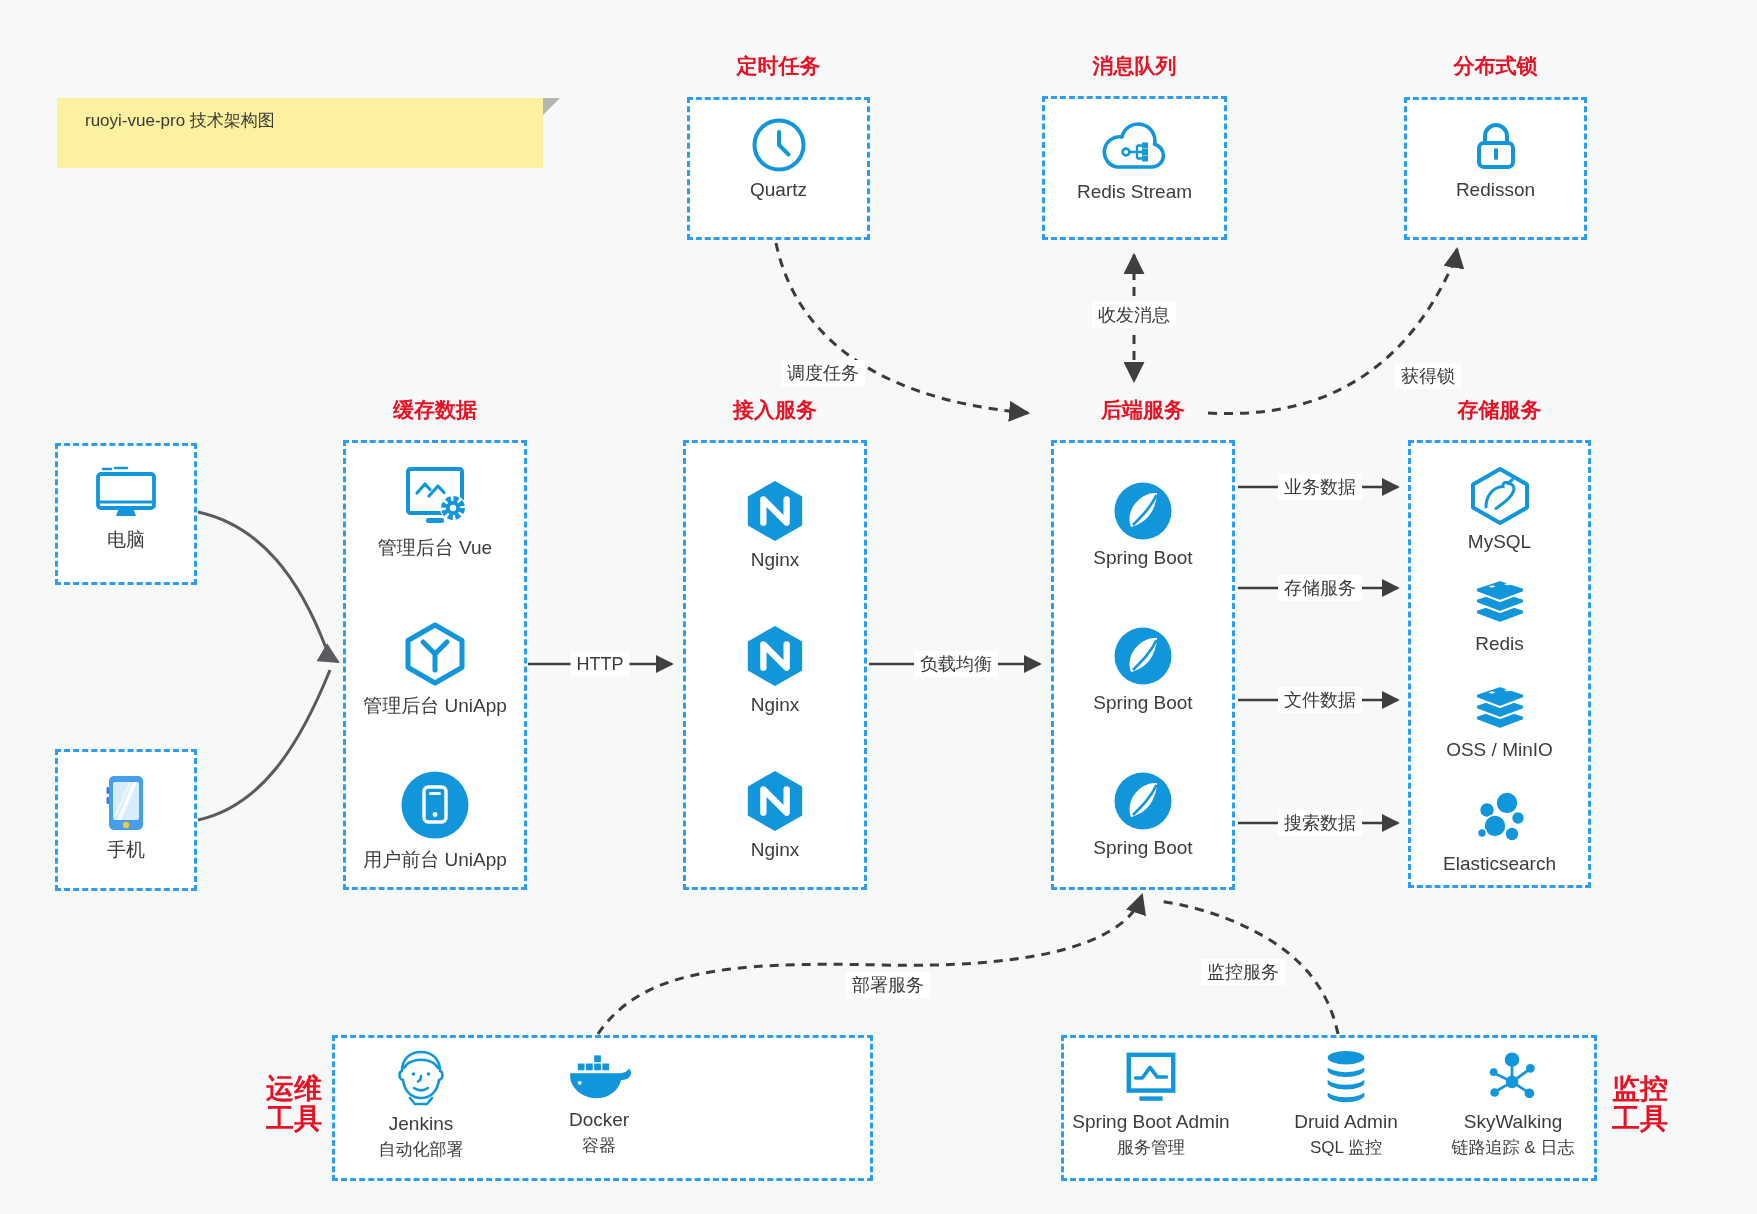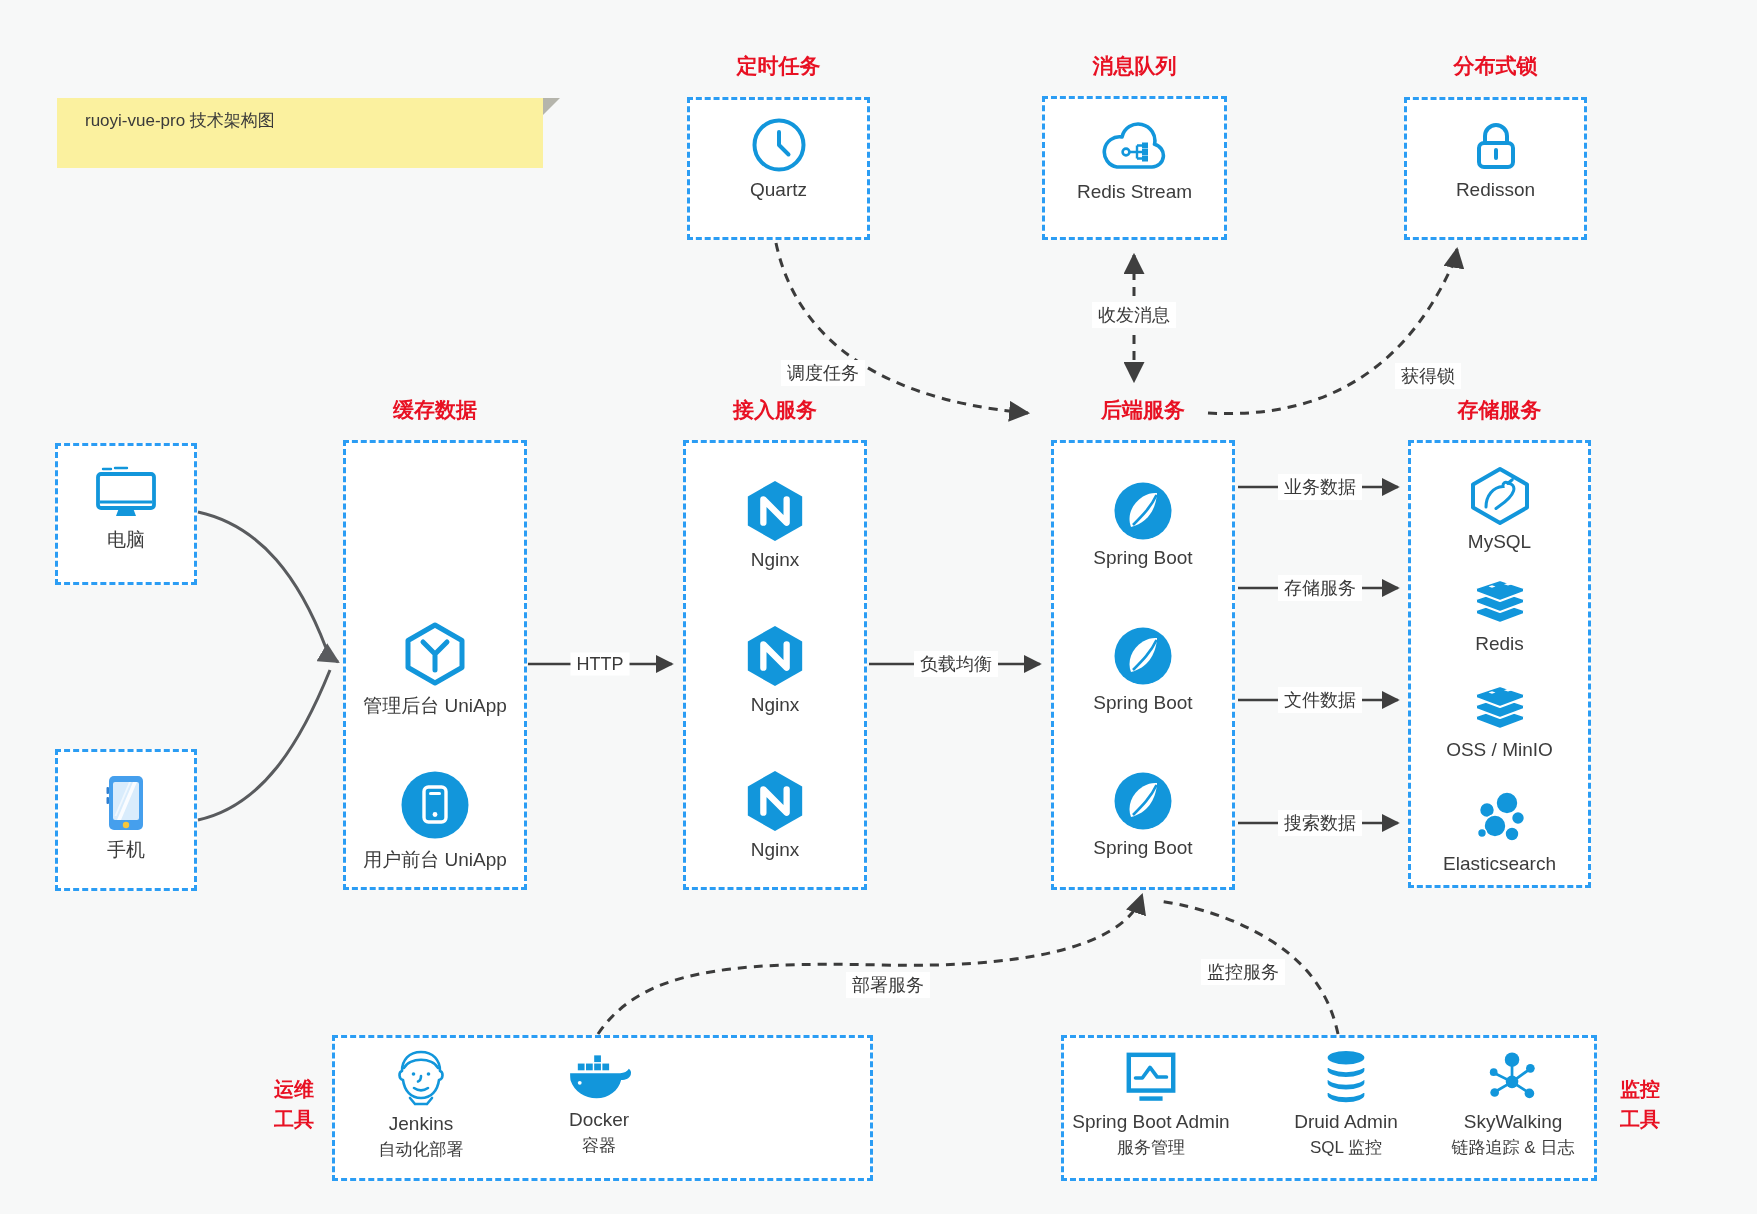--- a/index.html
+++ b/index.html
@@ -5,21 +5,21 @@
   html,body{margin:0;padding:0;background:#f7f8f8;font-family:"Liberation Sans","DejaVu Sans",sans-serif;}
   #canvas{position:relative;width:1757px;height:1214px;background:#f7f8f8;overflow:hidden;}
   .note{position:absolute;left:57px;top:98px;width:430px;height:50px;background:#fbf19f;padding:10px 28px;font-size:17px;line-height:26px;color:#3a3a3a;}
   .note .fold{position:absolute;left:100%;top:0;width:17px;height:17px;background:#b5b5ac;clip-path:polygon(0 0,100% 0,0 100%);}
   .dbox{position:absolute;background:#ffffff;border:3px dashed #2b9df4;box-sizing:border-box;}
   .gtitle{position:absolute;text-align:center;font-size:21px;font-weight:bold;color:#e81123;white-space:nowrap;}
   .node{position:absolute;text-align:center;z-index:2;}
   .node svg{display:block;margin:0 auto;}
   .lbl{margin-top:5px;font-size:19px;color:#3c3c3c;white-space:nowrap;}
   .desc{margin-top:3px;font-size:17px;color:#3c3c3c;white-space:nowrap;}
-  .side-label{position:absolute;width:64px;text-align:center;font-size:20px;font-weight:bold;color:#e81123;line-height:30px;}
+  .side-label{position:absolute;width:64px;text-align:center;font-size:28px;font-weight:bold;color:#e81123;line-height:30px;}
   .edge-label{position:absolute;transform:translate(-50%,-50%);background:#ffffff;padding:1px 6px;font-size:18px;color:#3a3a3a;white-space:nowrap;z-index:3;}
   #wires{position:absolute;left:0;top:0;z-index:1;pointer-events:none;}
 </style>
 </head>
 <body>
 
 <div id="canvas">
 
   <div class="note">
     <div>ruoyi-vue-pro 技术架构图</div>
@@ -97,20 +97,32 @@
       <rect x="3.5" y="13" width="2.5" height="7" rx="1" fill="#2e7fd1"></rect>
       <rect x="3.5" y="23" width="2.5" height="7" rx="1" fill="#2e7fd1"></rect>
       <rect x="10" y="8" width="26" height="38" rx="2" fill="#d9ecfc"></rect>
       <path d="M14 46 L30 8 h4 L18 46 Z" fill="#ffffff" opacity="0.85"></path>
       <path d="M11.5 42 L26 8 h2 L13.5 42 Z" fill="#ffffff" opacity="0.6"></path>
       <circle cx="23" cy="51" r="3.2" fill="#f6c63c"></circle>
     </svg></span>
     <div class="lbl">手机</div>
   </div>
 
+  <div class="node" style="left:343px;top:466px;width:184px">
+    <span><svg width="78" height="64" viewBox="0 0 78 64">
+      <rect x="12" y="3" width="54" height="44" rx="2.5" fill="none" stroke="#1296db" stroke-width="4"></rect>
+      <path d="M21 27 l8 -9 5 5.5 M33 30 l9 -10 6 6.5" fill="none" stroke="#1296db" stroke-width="3.2" stroke-linecap="round" stroke-linejoin="round"></path>
+      <circle cx="57" cy="42" r="13" fill="#ffffff"></circle>
+      <circle cx="57" cy="42" r="9" fill="none" stroke="#1296db" stroke-width="6" stroke-dasharray="4.7 2.4"></circle>
+      <circle cx="57" cy="42" r="7" fill="#1296db"></circle>
+      <circle cx="57" cy="42" r="3.2" fill="#ffffff"></circle>
+      <rect x="30" y="52" width="18" height="5" rx="2" fill="#1296db"></rect>
+    </svg></span>
+    <div class="lbl">管理后台 Vue</div>
+  </div>
   <div class="node" style="left:343px;top:620px;width:184px">
     <span><svg width="68" height="68" viewBox="0 0 68 68">
       <path d="M34 5 L61 20.5 V47.5 L34 63 L7 47.5 V20.5 Z" fill="none" stroke="#1296db" stroke-width="5" stroke-linejoin="round"></path>
       <path d="M22 22 L34 34 L46 22 M34 34 V50" fill="none" stroke="#1296db" stroke-width="5" stroke-linecap="round" stroke-linejoin="round"></path>
     </svg></span>
     <div class="lbl">管理后台 UniApp</div>
   </div>
   <div class="node" style="left:343px;top:768px;width:184px">
     <span><svg width="74" height="74" viewBox="0 0 74 74">
       <circle cx="37" cy="37" r="33.5" fill="#1296db"></circle>

